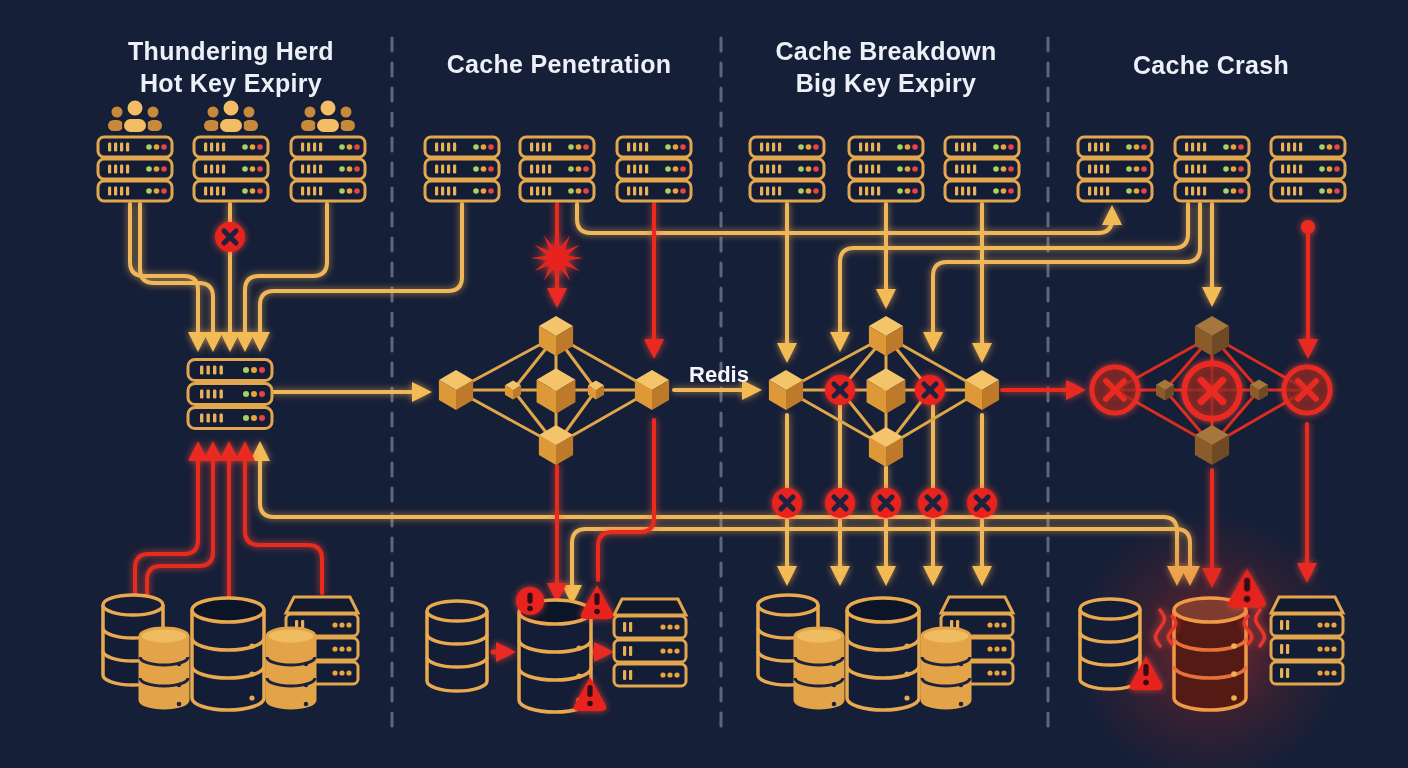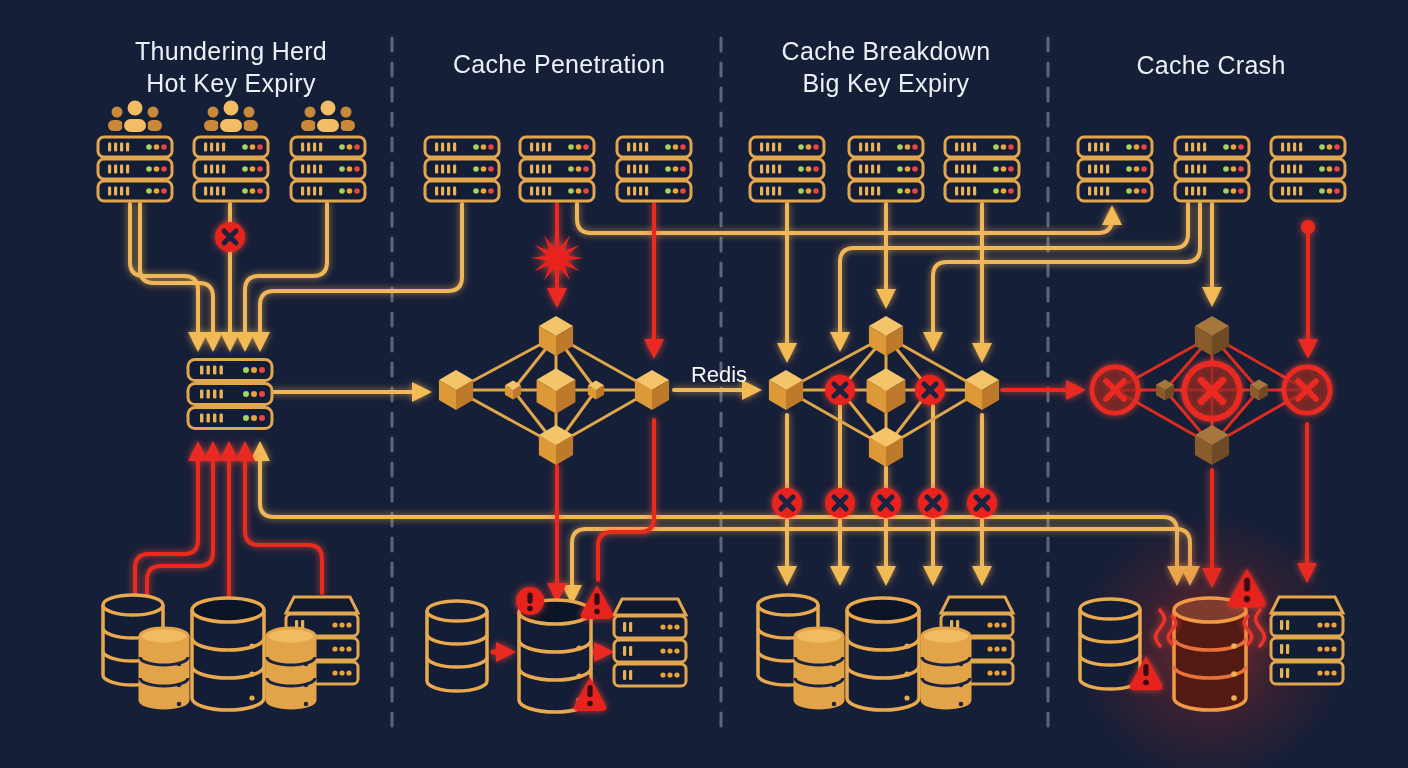--- a/index.html
+++ b/index.html
@@ -1,16 +1,16 @@
 <!DOCTYPE html>
 <html><head>
 <meta charset="utf-8">
 <style>
   html,body{margin:0;padding:0;background:#0e1628;}
-  .stage{width:1408px;height:768px;overflow:hidden;position:relative;}
+  .stage{width:1408px;height:768px;overflow:hidden;position:relative;font-weight:bold;}
   svg{display:block;font-family:"Liberation Sans",sans-serif;}
   
   .wg{stroke:#efb65a;stroke-width:4;fill:none;stroke-linecap:round;}
   .wr{stroke:#e9291f;stroke-width:4;fill:none;stroke-linecap:round;}
   .wr5{stroke:#e9291f;stroke-width:5;fill:none;stroke-linecap:round;}
   .ceg{stroke:#dfa64a;stroke-width:3;fill:none;}
   .cer{stroke:#d92d20;stroke-width:3;fill:none;}
   .sq{stroke:#e9352a;stroke-width:3.5;fill:none;stroke-linecap:round;}
   .dv{stroke:#97a0b4;stroke-width:3;stroke-dasharray:13 12;opacity:.55;stroke-linecap:round;}
   

